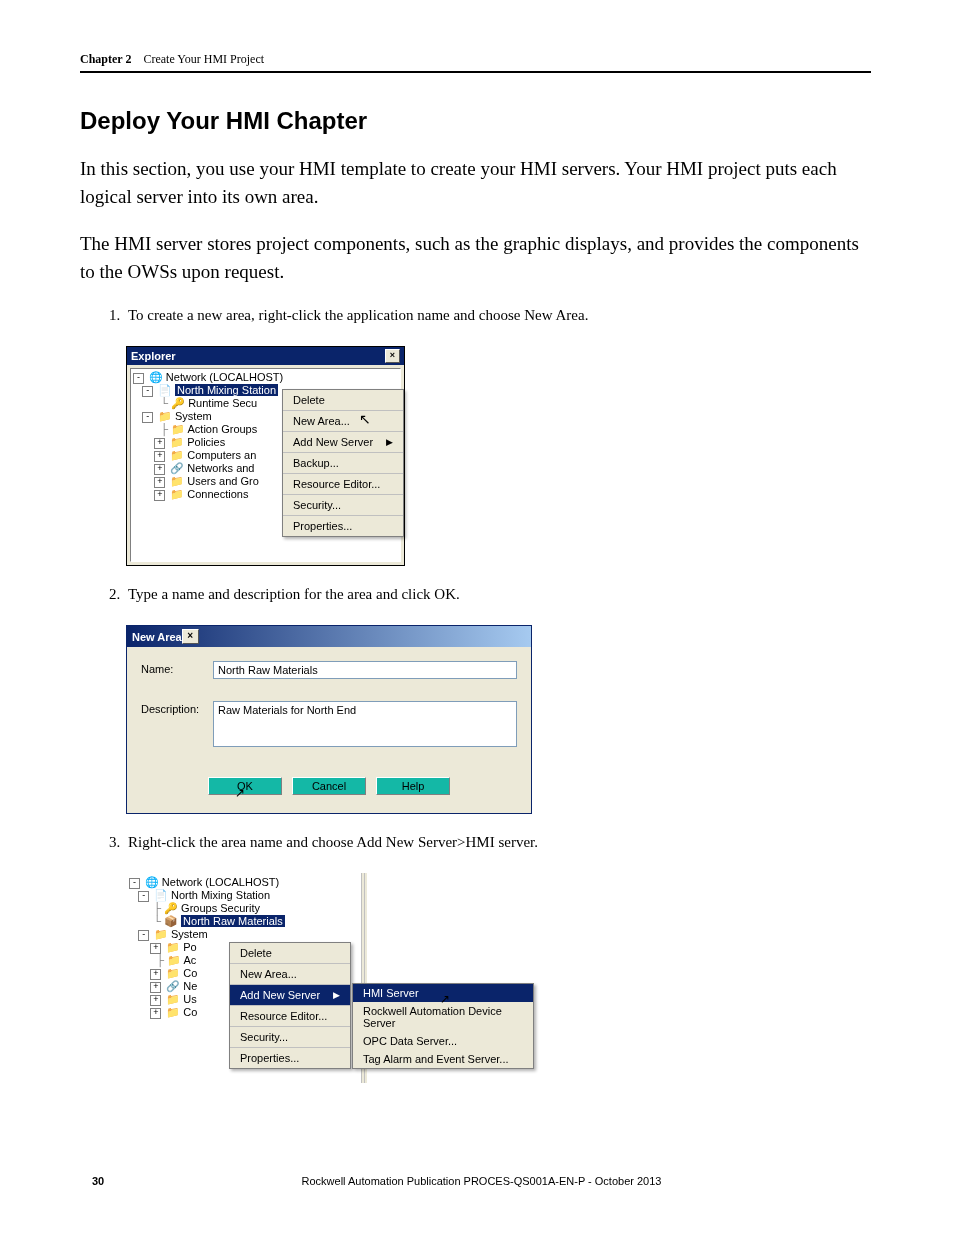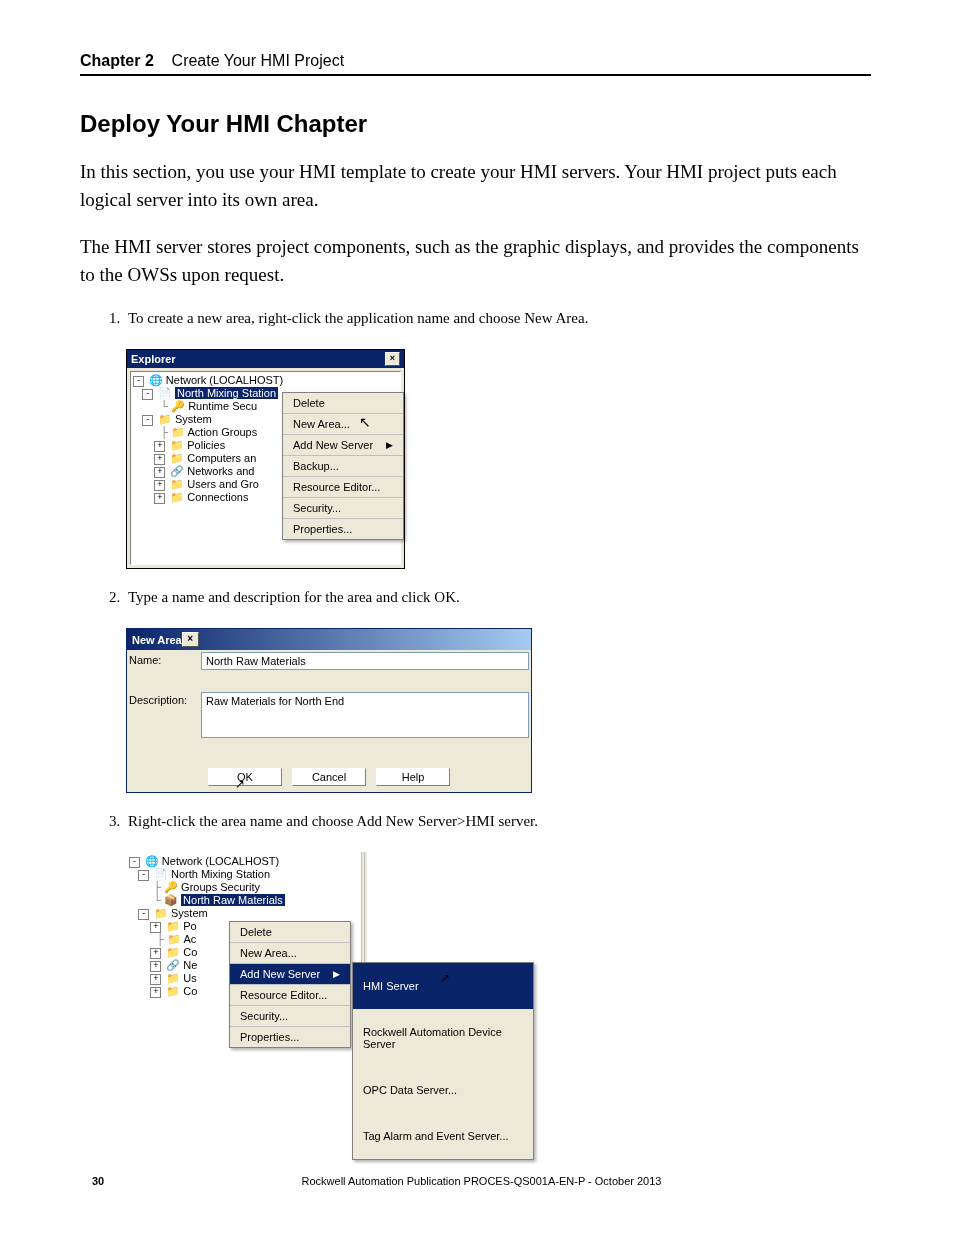--- a/index.html
+++ b/index.html
@@ -1,18 +1,18 @@
 <!DOCTYPE html>
 <html><head>
 <meta charset="utf-8">
 <style>
 body{font-family:Georgia,'Times New Roman',serif;margin:0;padding:0;background:#fff;color:#000;font-size:15px}
 .page{width:954px;min-height:1235px;position:relative;padding:52px 83px 50px 80px;box-sizing:border-box}
 .hdr{display:flex;justify-content:space-between;align-items:baseline;border-bottom:2.5px solid #000;padding-bottom:4px;margin-bottom:34px}
-.hdr-left{font-family:Liberation Sans, sans-serif;font-size:16px}
+.hdr-left{font-family:Liberation Serif, serif;font-size:12px}
 .hdr-left b{font-weight:700}
 .heading{font-family:Arial,sans-serif;font-weight:700;font-size:24px;margin:0 0 20px 0}
 p.body{margin:0 0 20px 0;line-height:1.45;font-size:19px}
 ol.steps{margin:0 0 20px 0;padding:0 0 0 44px}
 ol.steps li{padding-left:4px;margin-bottom:14px;line-height:1.4}
 .img-indent{margin-left:46px;margin-bottom:18px}
 .sub-note{margin-left:46px;margin-bottom:14px;line-height:1.4}
 .footer{position:absolute;bottom:48px;left:92px;right:83px;display:flex;justify-content:space-between;font-family:Arial,sans-serif;font-size:11px}
 .footer-center{position:absolute;left:50%;transform:translateX(-50%)}
 
@@ -28,41 +28,41 @@
 .ctx-menu{position:absolute;top:42px;left:155px;background:#ece9d8;border:1px solid #808080;box-shadow:2px 2px 3px rgba(0,0,0,0.3);width:120px;font-family:Tahoma,sans-serif;font-size:11px}
 .ctx-item{padding:4px 10px;border-bottom:1px solid #c0c0c0;display:flex;justify-content:space-between;align-items:center}
 .ctx-item:last-child{border-bottom:none}
 .ctx-arrow{font-size:9px}
 .cursor1{position:absolute;top:64px;left:232px;font-size:14px;color:#000;pointer-events:none}
 
 
 .dialog{width:404px;font-family:Tahoma,Arial,sans-serif;font-size:11px;background:#ece9d8;border:1px solid #0a246a}
 .dlg-title{background:linear-gradient(to right,#0a246a 0%,#a6caf0 100%);color:#fff;font-weight:700;padding:3px 5px;display:flex;justify-content:flex-start;align-items:center}
 .dlg-title .closebox{background:#ece9d8;color:#000;width:15px;height:13px;text-align:center;line-height:11px;border:1px solid #fff;border-right-color:#555;border-bottom-color:#555;font-weight:700;font-size:10px}
-.dlg-body{padding:2px}
+.dlg-body{padding:14px}
 .dlg-row{display:flex;margin-bottom:22px}
 .dlg-label{width:72px;padding-top:2px}
 .dlg-input{flex:1;background:#fff;border:1px solid #7f9db9;padding:2px 4px}
 .dlg-input.tall{height:40px}
 .dlg-btns{display:flex;justify-content:center;gap:10px;padding:8px 0 4px 0}
-.dlg-btn{width:72px;text-align:center;padding:2px 0;background:#ffffff;border:1px solid #808080;border-top-color:#fff;border-left-color:#fff}
+.dlg-btn{width:72px;text-align:center;padding:2px 0;background:#14b8a6;border:1px solid #808080;border-top-color:#fff;border-left-color:#fff}
 .cursor2{position:relative;display:inline-block}
 .cursor2::after{content:'↖';position:absolute;transform:scaleX(-1);left:26px;top:8px;font-size:12px;color:#000}
 
 
 .fig3{width:413px;font-family:Tahoma,Arial,sans-serif;font-size:11px;position:relative;background:#fff;height:210px}
 .fig3-tree{padding:3px}
 .fig3-tree div{white-space:nowrap}
 .ctx2{position:absolute;top:69px;left:103px;width:120px;background:#ece9d8;border:1px solid #808080;box-shadow:2px 2px 3px rgba(0,0,0,0.3)}
 .ctx2-item{padding:4px 10px;border-bottom:1px solid #c0c0c0;display:flex;justify-content:space-between;align-items:center}
 .ctx2-item:last-child{border-bottom:none}
 .ctx2-item.hi{background:#0a246a;color:#fff}
 .resize-col{position:absolute;top:0;left:235px;width:6px;height:210px;background:repeating-linear-gradient(to right,#c0c0c0 0,#c0c0c0 1px,#ece9d8 1px,#ece9d8 3px)}
 .submenu{position:absolute;top:110px;left:226px;width:180px;background:#ece9d8;border:1px solid #808080;box-shadow:2px 2px 3px rgba(0,0,0,0.3)}
-.sub-item{padding:17px 10px}
+.sub-item{padding:3px 10px}
 .sub-item.hi{background:#0a246a;color:#fff}
 .cursor3{position:absolute;top:119px;left:314px;font-size:12px;color:#000;transform:scaleX(-1)}
 .exbox{display:inline-block;width:9px;height:9px;border:1px solid #808080;text-align:center;line-height:7px;font-size:9px;background:#fff;vertical-align:middle;margin-right:2px}
 .dline{color:#808080}
 </style>
 </head>
 <body>
 
 <div class="page">
   <div class="hdr">

